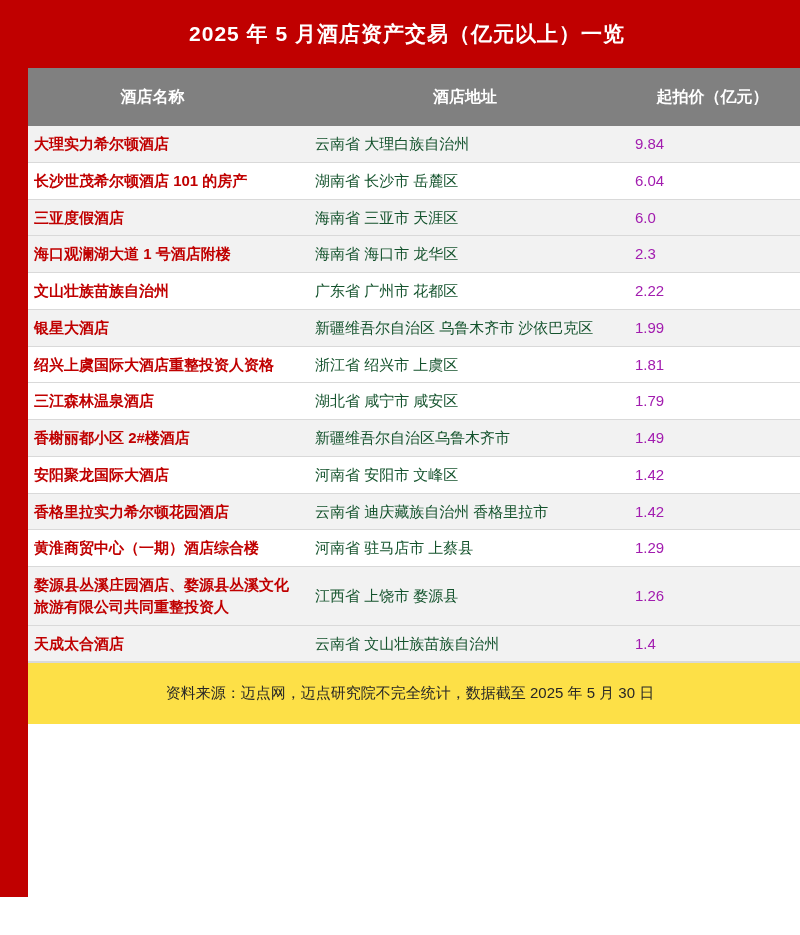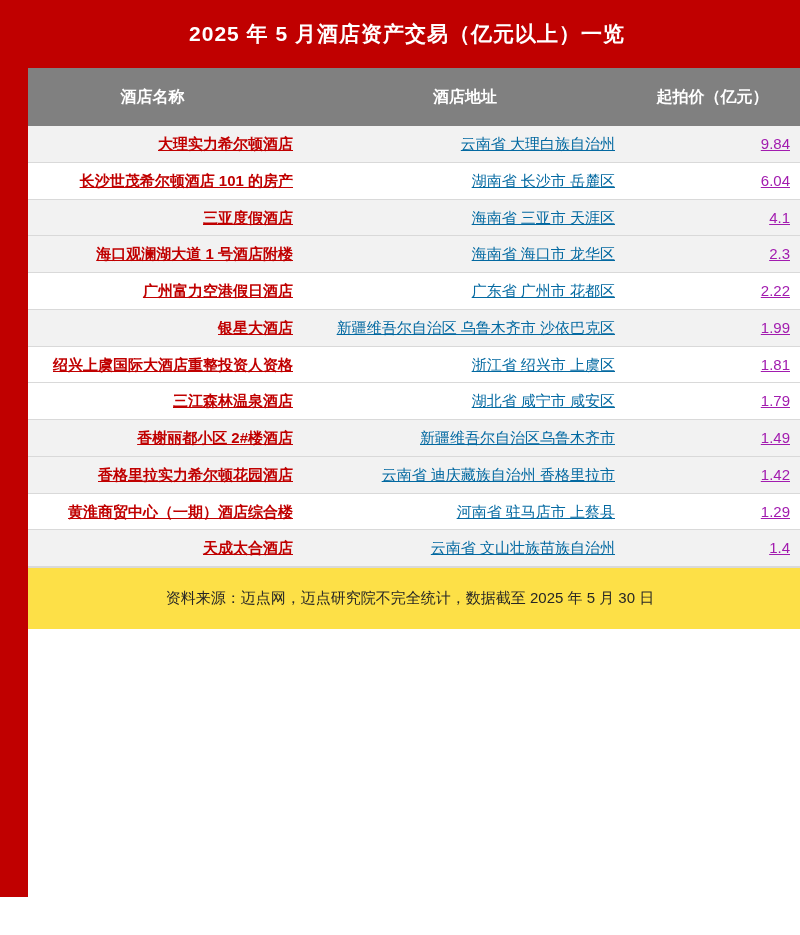--- a/index.html
+++ b/index.html
@@ -89,36 +89,35 @@
     color: #ffffff;
     font-size: 16px;
     font-weight: bold;
     height: 58px;
     text-align: center;
     vertical-align: middle;
     border: none;
   }
   tbody td {
     font-size: 15px;
-    text-align: right;
+    text-align: left;
     vertical-align: middle;
     padding: 7px 10px;
     border-bottom: 1px solid #d9d9d9;
     line-height: 1.45;
-    text-decoration: underline;
   }
   tbody tr.odd td { background: #ffffff; }
   tbody tr.even td { background: #f2f2f2; }
   td.name {
     color: #c00000;
     font-weight: bold;
     padding-left: 34px;
     padding-right: 12px;
   }
-  td.addr { color: #0369a1; }
+  td.addr { color: #14532d; }
   td.price { color: #a21caf; }
 
   #footer {
     position: relative;
     z-index: 2;
     height: 62px;
     display: flex;
     align-items: center;
     justify-content: center;
     background: #fde047;
@@ -167,29 +166,29 @@
             <td class="price">9.84</td>
           </tr>
           <tr class="odd">
             <td class="name">长沙世茂希尔顿酒店 101 的房产</td>
             <td class="addr">湖南省 长沙市 岳麓区</td>
             <td class="price">6.04</td>
           </tr>
           <tr class="even">
             <td class="name">三亚度假酒店</td>
             <td class="addr">海南省 三亚市 天涯区</td>
-            <td class="price">4.1</td>
+            <td class="price">6.0</td>
           </tr>
           <tr class="even">
             <td class="name">海口观澜湖大道 1 号酒店附楼</td>
             <td class="addr">海南省 海口市 龙华区</td>
             <td class="price">2.3</td>
           </tr>
           <tr class="odd">
-            <td class="name">广州富力空港假日酒店</td>
+            <td class="name">文山壮族苗族自治州</td>
             <td class="addr">广东省 广州市 花都区</td>
             <td class="price">2.22</td>
           </tr>
           <tr class="even">
             <td class="name">银星大酒店</td>
             <td class="addr">新疆维吾尔自治区 乌鲁木齐市 沙依巴克区</td>
             <td class="price">1.99</td>
           </tr>
           <tr class="odd">
             <td class="name">绍兴上虞国际大酒店重整投资人资格</td>
@@ -199,31 +198,41 @@
           <tr class="odd">
             <td class="name">三江森林温泉酒店</td>
             <td class="addr">湖北省 咸宁市 咸安区</td>
             <td class="price">1.79</td>
           </tr>
           <tr class="even">
             <td class="name">香榭丽都小区 2#楼酒店</td>
             <td class="addr">新疆维吾尔自治区乌鲁木齐市</td>
             <td class="price">1.49</td>
           </tr>
+          <tr class="odd">
+            <td class="name">安阳聚龙国际大酒店</td>
+            <td class="addr">河南省 安阳市 文峰区</td>
+            <td class="price">1.42</td>
+          </tr>
           <tr class="even">
             <td class="name">香格里拉实力希尔顿花园酒店</td>
             <td class="addr">云南省 迪庆藏族自治州 香格里拉市</td>
             <td class="price">1.42</td>
           </tr>
           <tr class="odd">
             <td class="name">黄淮商贸中心（一期）酒店综合楼</td>
             <td class="addr">河南省 驻马店市 上蔡县</td>
             <td class="price">1.29</td>
           </tr>
           <tr class="even">
+            <td class="name">婺源县丛溪庄园酒店、婺源县丛溪文化旅游有限公司共同重整投资人</td>
+            <td class="addr">江西省 上饶市 婺源县</td>
+            <td class="price">1.26</td>
+          </tr>
+          <tr class="even">
             <td class="name">天成太合酒店</td>
             <td class="addr">云南省 文山壮族苗族自治州</td>
             <td class="price">1.4</td>
           </tr>
         </tbody>
     </table>
   </div>
 
   <div id="footer">
     <div class="src-text">资料来源：迈点网，迈点研究院不完全统计，数据截至 2025 年 5 月 30 日</div>

